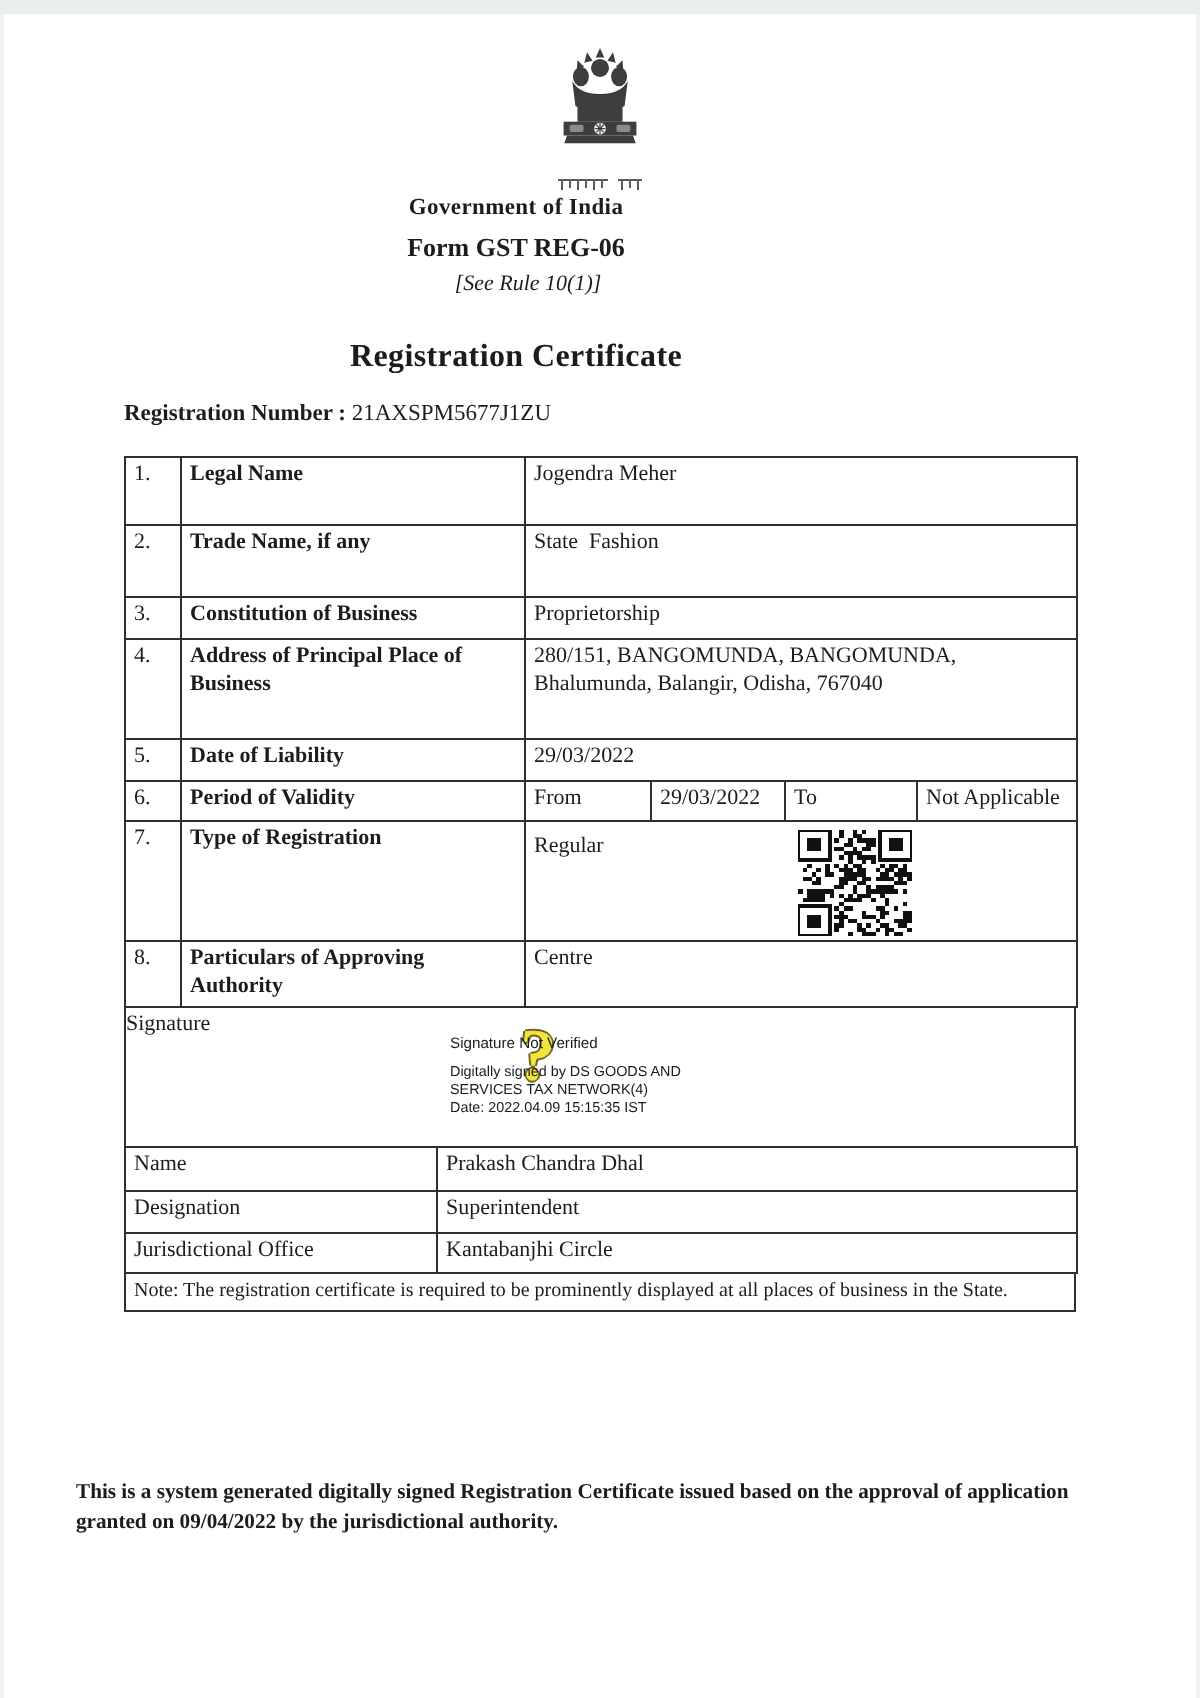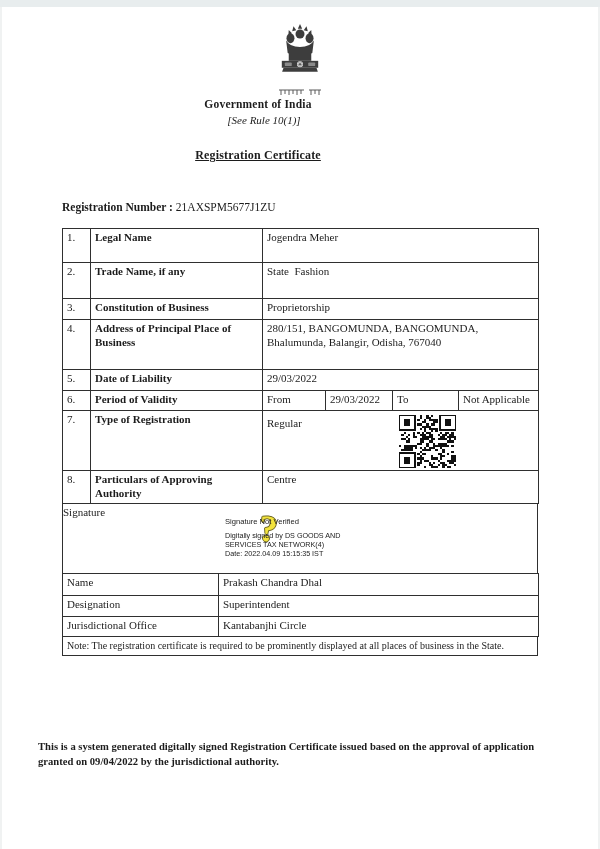--- a/index.html
+++ b/index.html
@@ -10,21 +10,21 @@
   }
   .top-strip { position:absolute; left:0; top:0; width:600px; height:7px; background:#e8edee; }
   .edge-left { position:absolute; left:0; top:7px; width:2px; height:842px; background:#f0f2f2; }
   .edge-right{ position:absolute; right:0; top:7px; width:2px; height:842px; background:#f0f2f2; }
 
   .emblem-wrap { position:absolute; left:270px; top:22px; width:60px; text-align:center; }
   .headings { position:absolute; left:0; top:98px; width:516px; text-align:center; }
   .h-gov  { font-size:11.5px; font-weight:bold; letter-spacing:.2px; }
   .h-form { font-size:13px; font-weight:bold; margin-top:6px; }
   .h-rule { font-size:11px; font-style:italic; margin-top:4px;padding-left:12px; }
-  .h-cert { font-size:12px; font-weight:bold; margin-top:22px; letter-spacing:.2px;text-decoration:underline; }
+  .h-cert { font-size:16px; font-weight:bold; margin-top:22px; letter-spacing:.2px; }
 
   .regnum { position:absolute; left:62px; top:201px; font-size:11.5px; }
   .regnum b { font-weight:bold; }
 
   .doc { position:absolute; left:62px; top:228px; width:476px; }
   table { width:100%; border-collapse:collapse; table-layout:fixed; }
   td { border:1.5px solid #2f2f2f; vertical-align:top; padding:2px 4px; font-size:11px; line-height:1.25; overflow:hidden; }
   .c-num   { font-weight:normal; }
   .c-label { font-weight:bold; }
   .c-value { white-space:pre-wrap; }
@@ -87,20 +87,21 @@
       <line x1="31" y1="1" x2="43" y2="1"></line>
       <line x1="33" y1="1" x2="33" y2="6"></line>
         <line x1="37" y1="1" x2="37" y2="5"></line>
         <line x1="41" y1="1" x2="41" y2="6"></line>
     </g>
   </svg>
 </div>
 
 <div class="headings">
   <div class="h-gov">Government of India</div>
+  <div class="h-form">Form GST REG-06</div>
   <div class="h-rule">[See Rule 10(1)]</div>
   <div class="h-cert">Registration Certificate</div>
 </div>
 
 <div class="regnum">
   <b>Registration Number :</b>
   <span>21AXSPM5677J1ZU</span>
 </div>
 
 <div class="doc">

